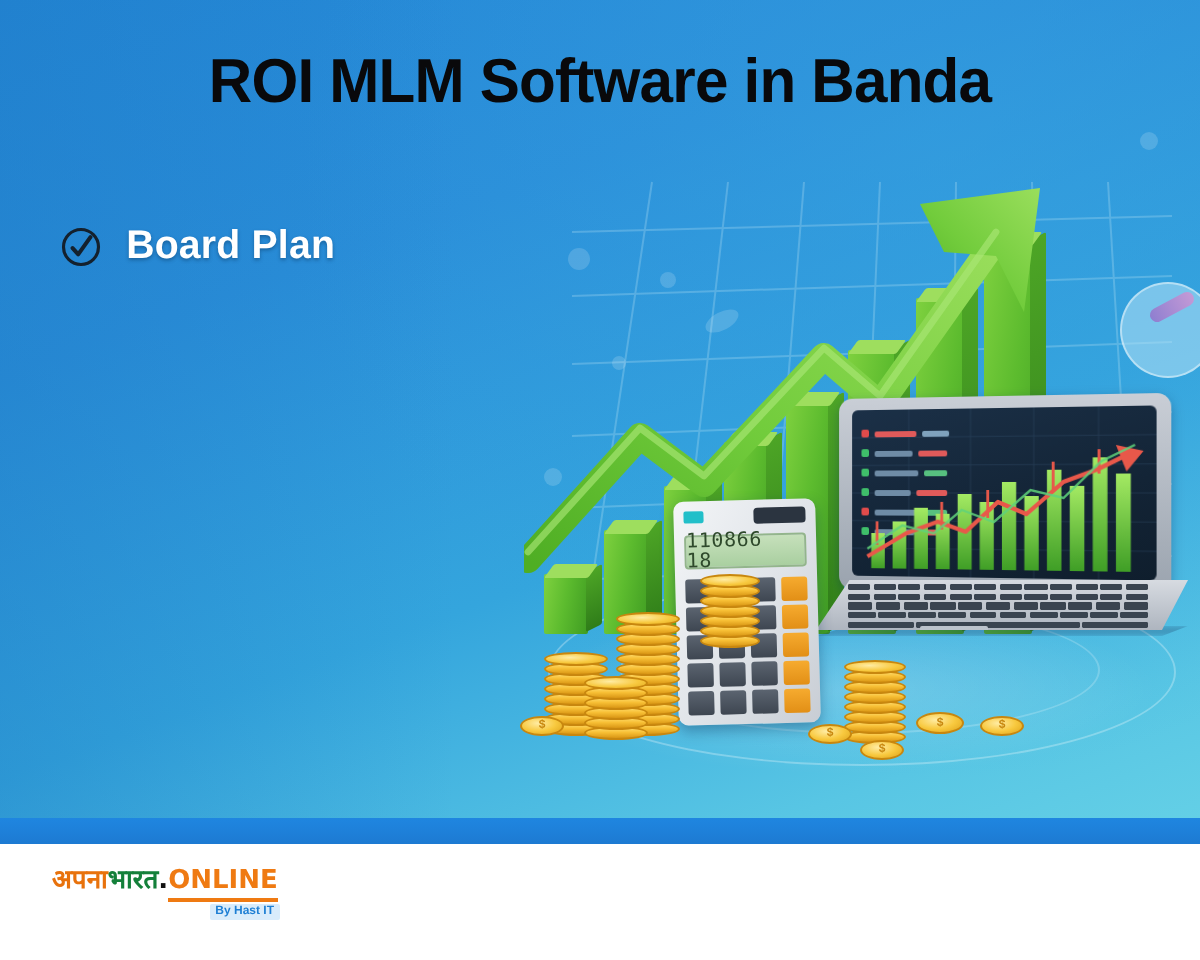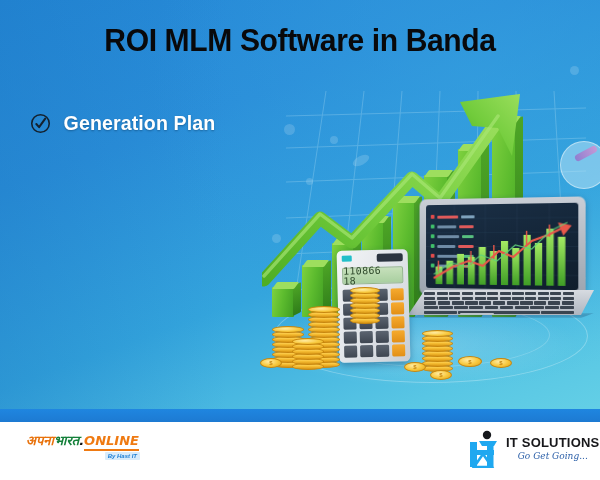--- a/index.html
+++ b/index.html
@@ -164,21 +164,21 @@
     position:absolute;left:0;top:0;width:100%;height:100%;
     display:flex;align-items:center;justify-content:center;
     font-size:6px;font-weight:bold;color:#c8870f;
   }
 
   
   .divider{position:absolute;left:0;top:409px;width:600px;height:13px;
     background:linear-gradient(180deg,#1f86e0,#1d7ad2);}
   .footer{position:absolute;left:0;top:422px;width:600px;height:58px;background:#ffffff;}
 
-  .logo-left{position:absolute;left:26px;top:434px;width:114px;height:32px;font-style:italic;}
+  .logo-left{position:absolute;left:26px;top:434px;width:114px;height:32px;}
   .logo-hi{
     font-size:13px;font-weight:bold;line-height:14px;white-space:nowrap;
     font-family:"DejaVu Sans", sans-serif;
   }
   .hi-a{color:#e8720c;}
   .hi-b{color:#14803a;}
   .dot-o{color:#111;}
   .onl{color:#ef7a12;font-weight:bold;border-bottom:2px solid #ef7a12;padding-bottom:1px;}
   .byline{
     margin-top:4px;text-align:right;font-size:6px;font-weight:bold;color:#1e7fd4;
@@ -206,31 +206,31 @@
 
   <div class="bg"></div>
   <div class="bg-vign"></div>
 
   <div class="title">ROI MLM Software in Banda</div>
 
   <div class="bullets">
 
 
 
-
-
     <div class="bullet">
       <span class="chk">
         <svg width="21" height="21" viewBox="0 0 24 24">
           <circle cx="12" cy="12" r="10" fill="none" stroke="#14212e" stroke-width="1.8"></circle>
           <path d="M7.2 12.6 L10.4 16.2 L17.4 6.4" fill="none" stroke="#14212e" stroke-width="2.3" stroke-linecap="round" stroke-linejoin="round"></path>
         </svg>
       </span>
-      <span class="bullet-label">Generation Plan</span>
-    </div>
+      <span class="bullet-label">Board Plan</span>
+    </div>
+
+
 
 
   </div>
 
   <div class="illus">
 
     <svg class="grid-bg" viewBox="0 0 300 210" preserveAspectRatio="none">
       <g stroke="#bfe6f5" stroke-width="1" fill="none" opacity="0.9">
         <path d="M10 205 L40 5"></path>
           <path d="M55 205 L78 5"></path>
@@ -563,28 +563,14 @@
   <div class="footer"></div>
 
   <div class="logo-left">
     <div class="logo-hi">
       <span class="hi-a">अपना</span><span class="hi-b">भारत</span><span class="dot-o">.</span><span class="onl">ONLINE</span>
     </div>
     <span class="byline">By Hast IT</span>
   </div>
 
 
-  <div class="logo-right">
-    <svg class="lr-mark" viewBox="0 0 36 38">
-      <circle cx="21" cy="5" r="4.2" fill="#16181c"></circle>
-      <path d="M13 11 H31 L28 16 H16 Z" fill="#1fa8f0"></path>
-      <rect x="4" y="12" width="7" height="25" fill="#1fa8f0"></rect>
-      <rect x="21" y="11" width="6.5" height="26" fill="#1fa8f0"></rect>
-      <rect x="4" y="20" width="24" height="5" fill="#1fa8f0"></rect>
-      <path d="M8 37 L17 24 L26 37 Z" fill="none" stroke="#1fa8f0" stroke-width="2.6"></path>
-    </svg>
-    <div class="lr-text">
-      <div class="lr-title">IT SOLUTIONS</div>
-      <div class="lr-tag">Go Get Going...</div>
-    </div>
-  </div>
 
 </div>
 
 </body></html>

